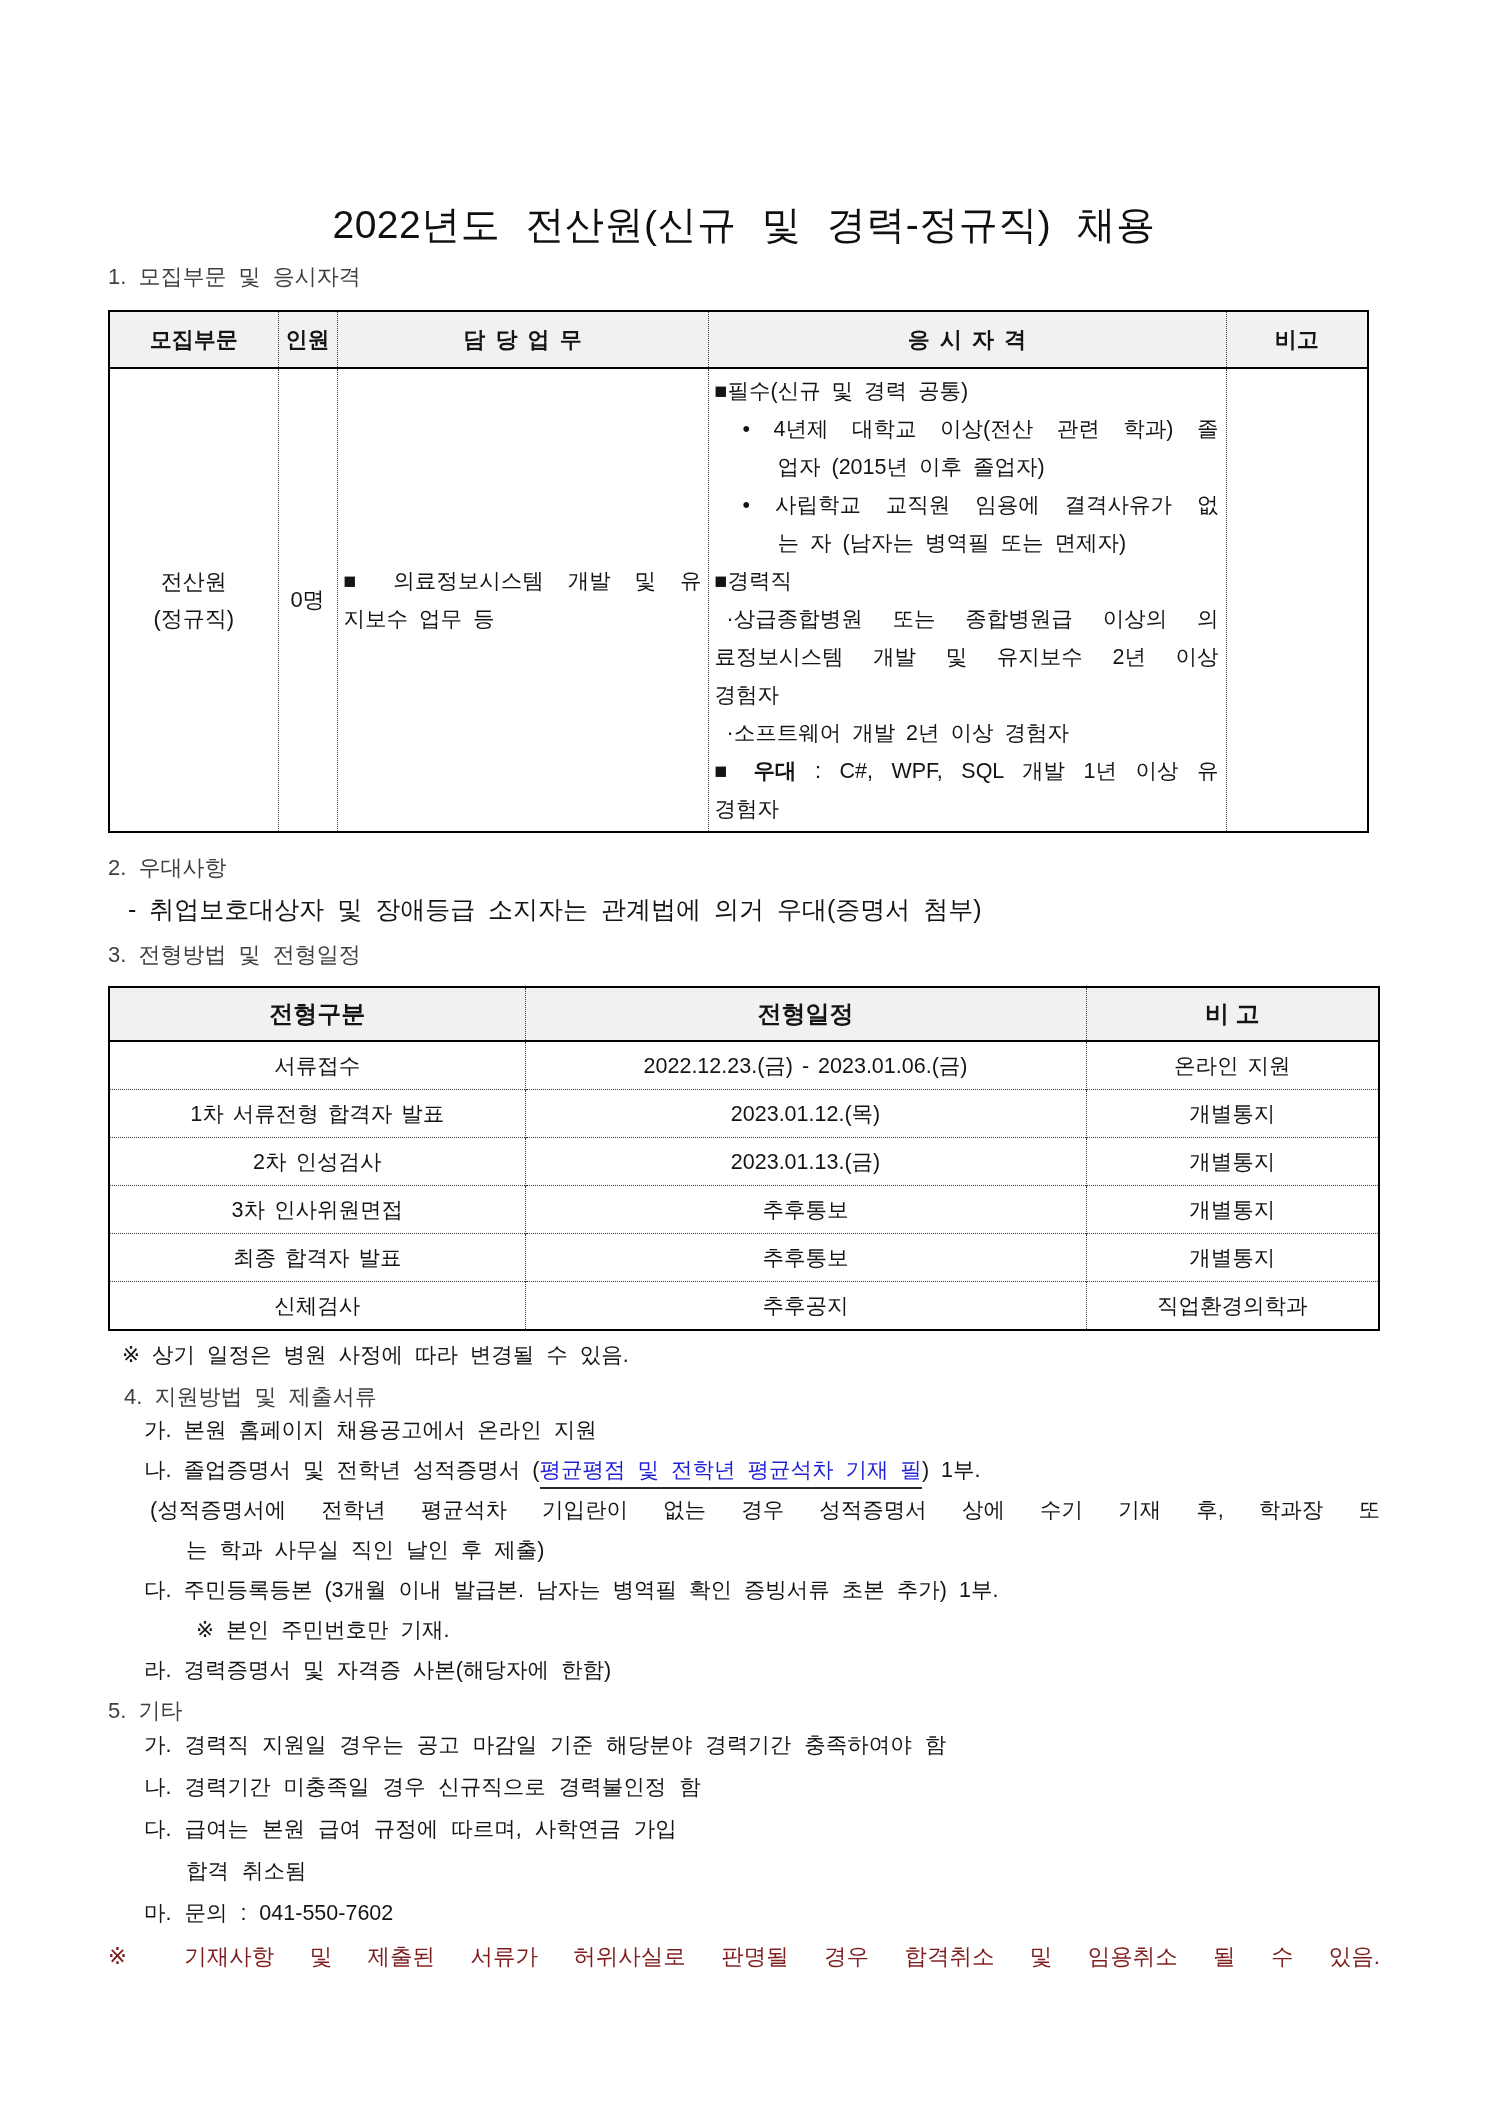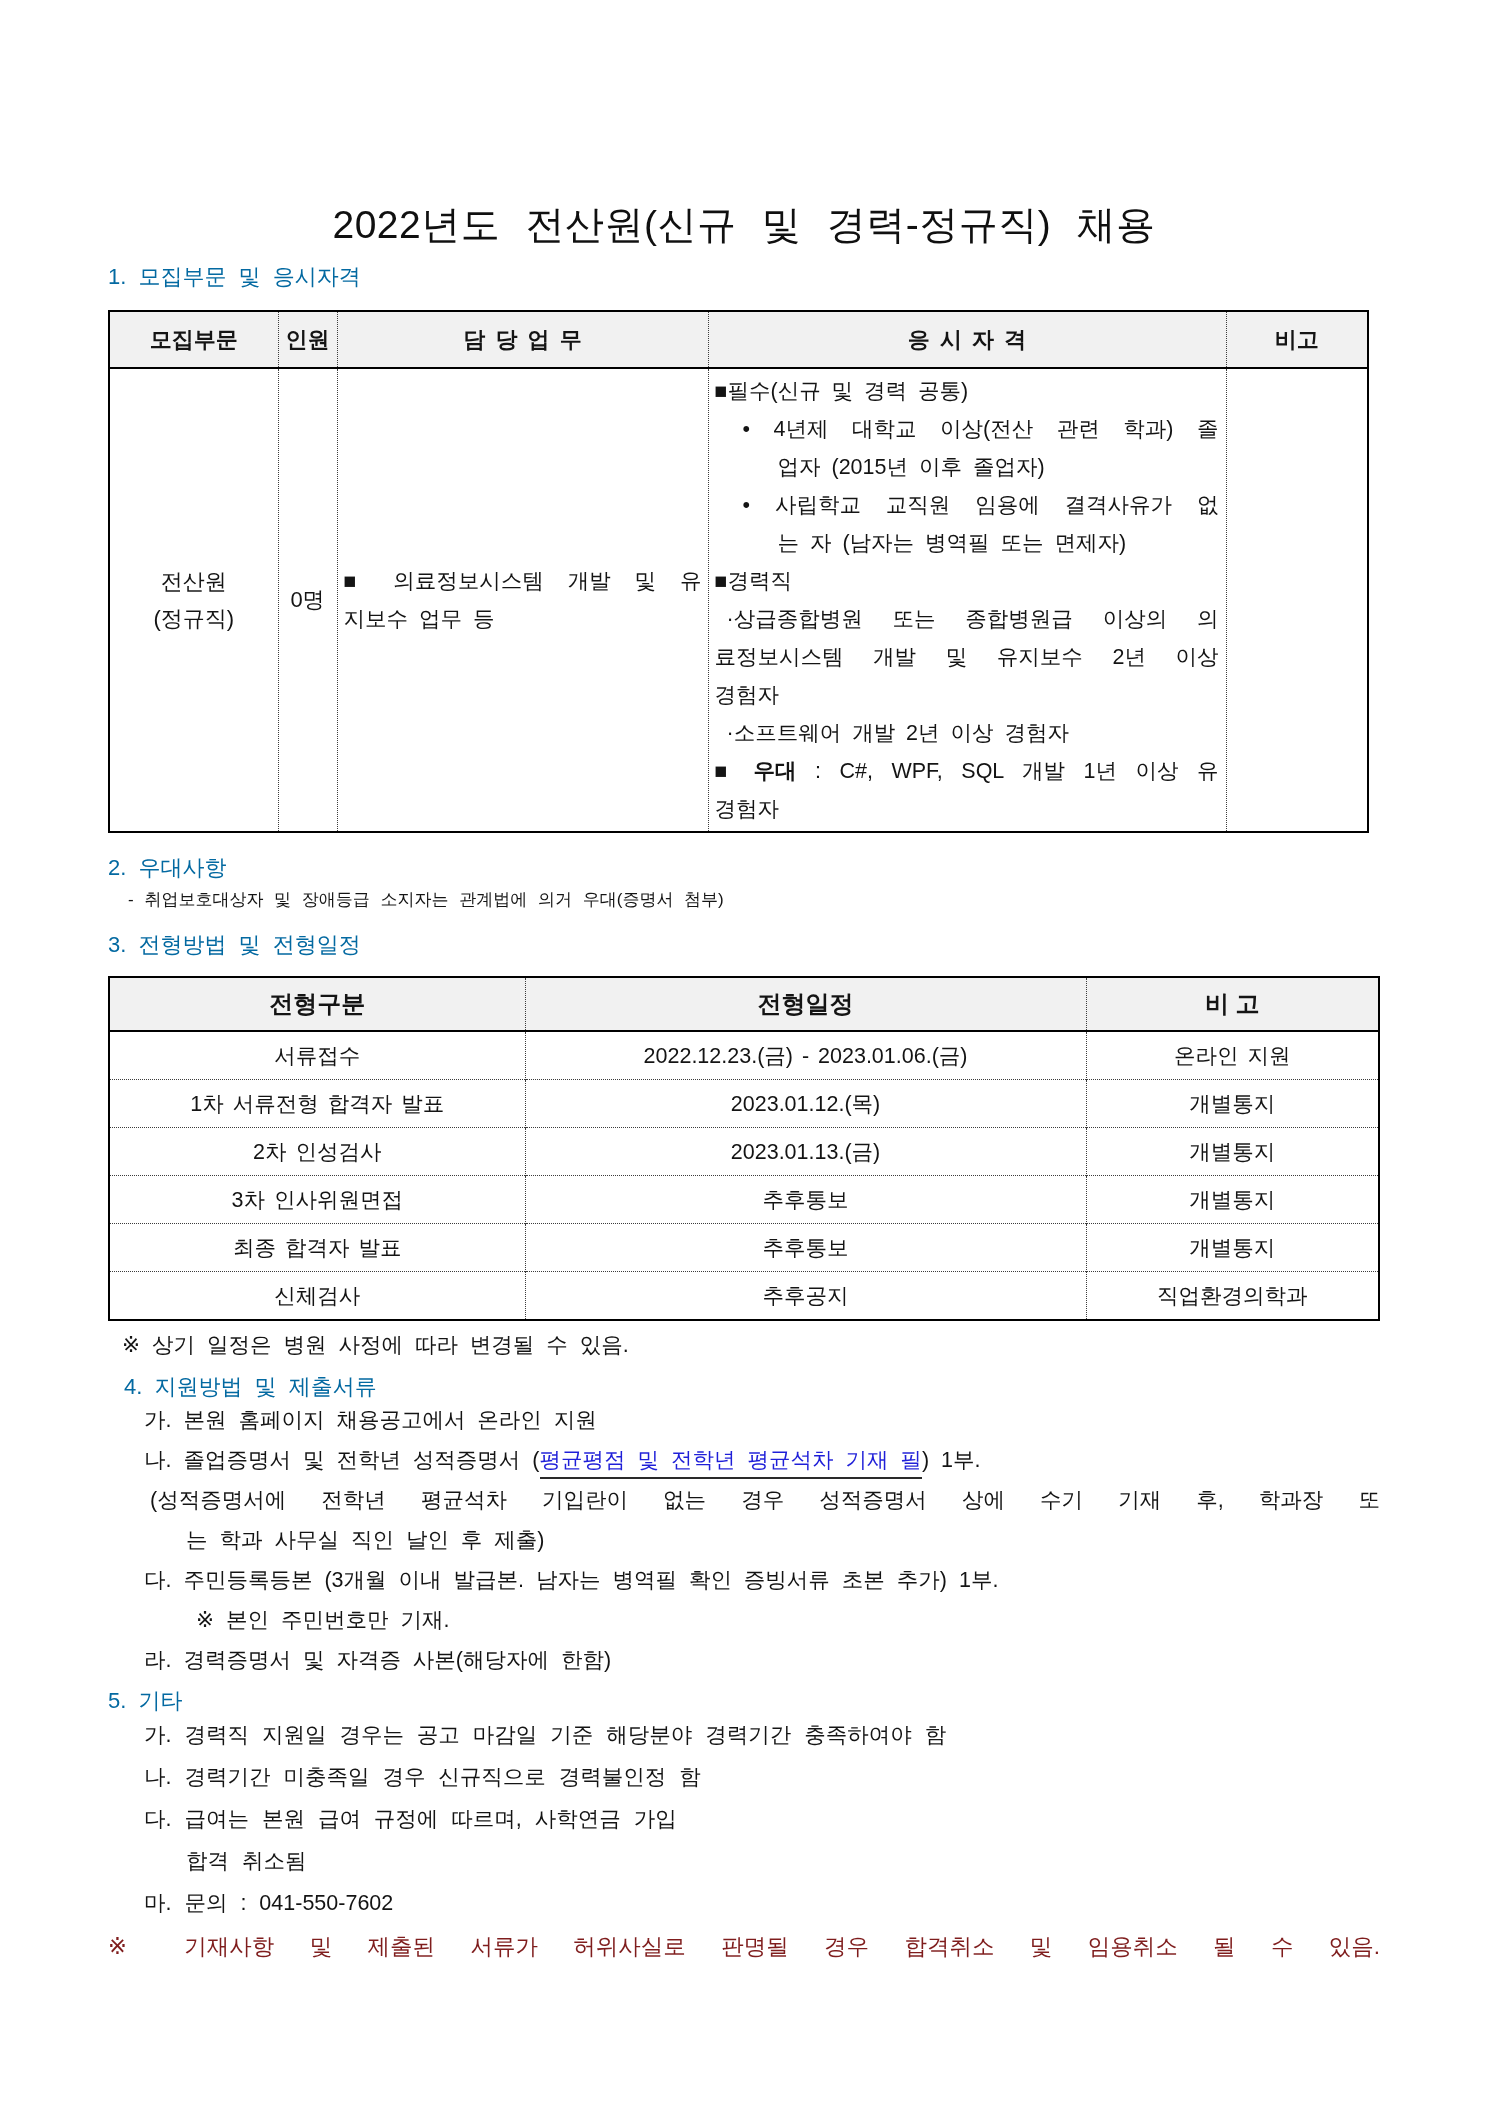--- a/index.html
+++ b/index.html
@@ -8,21 +8,21 @@
     font-family:"Liberation Sans","DejaVu Sans",sans-serif;
     color:#141414; overflow:hidden;
   }
   .content { padding:0 108px; }
 
   .doc-title {
     margin-top:200px; text-align:center; font-size:39px; line-height:50px;
     word-spacing:14px; letter-spacing:0.5px; white-space:nowrap; color:#101010;
   }
 
-  .sec-heading { font-size:22px; line-height:26px; word-spacing:6px; color:#0369a1; }
+  .sec-heading { font-size:22px; line-height:26px; word-spacing:6px; color:#404040; }
   .mt-h1 { margin-top:14px; }
 
   
   table { border-collapse:collapse; table-layout:fixed; }
   table.recruit { margin-top:20px; border:2px solid #000; font-size:21.5px; }
   table.recruit th, table.recruit td { padding:0; }
   table.recruit thead th {
     height:55px; background:#f1f1f1; font-size:22px; font-weight:bold;
     text-align:center; vertical-align:middle; word-spacing:4px;
     border-bottom:2px solid #000;
@@ -36,21 +36,21 @@
   .c-qual { padding:3px 7px 3px 6px !important; vertical-align:top !important; }
   .qline { line-height:38px; word-spacing:5px; }
   .stretch { text-align:justify; text-align-last:justify; }
   .ind-bullet { padding-left:28px; }
   .ind-cont { padding-left:63px; }
   .ind-dot { padding-left:12px; }
   .b { font-weight:bold; }
 
   
   .mt-h2 { margin-top:22px; }
-  .dash-item { margin-top:5px; padding-left:20px; font-size:17px; line-height:27px; word-spacing:6px; }
+  .dash-item { margin-top:15px; padding-left:20px; font-size:25px; line-height:27px; word-spacing:6px; }
   .mt-h3 { margin-top:19px; }
 
   
   table.schedule { margin-top:18px; border:2px solid #000; }
   table.schedule thead th {
     height:50px; background:#f1f1f1; font-size:24px; font-weight:bold;
     text-align:center; vertical-align:middle; border-bottom:2px solid #000;
   }
   table.schedule th + th, table.schedule td + td { border-left:1px dotted #3c3c3c; }
   table.schedule tbody td {

